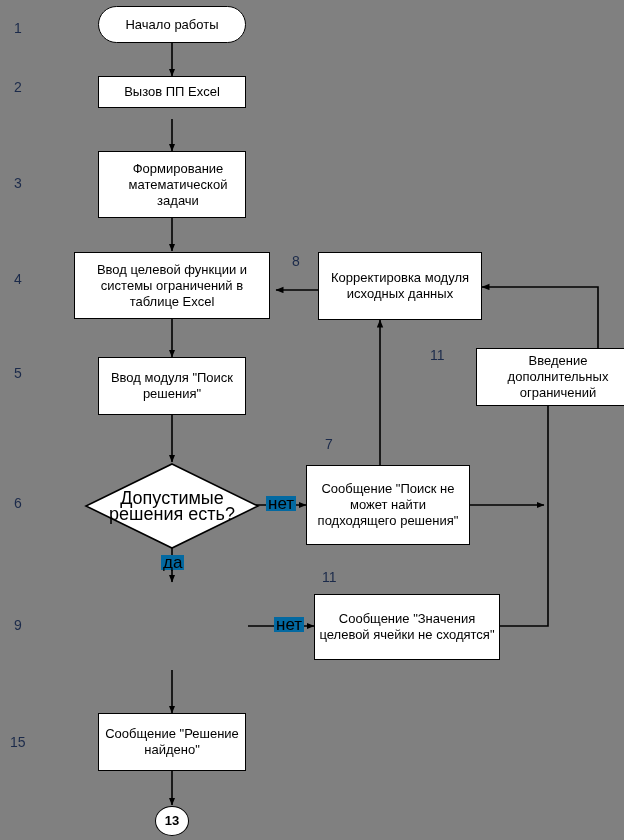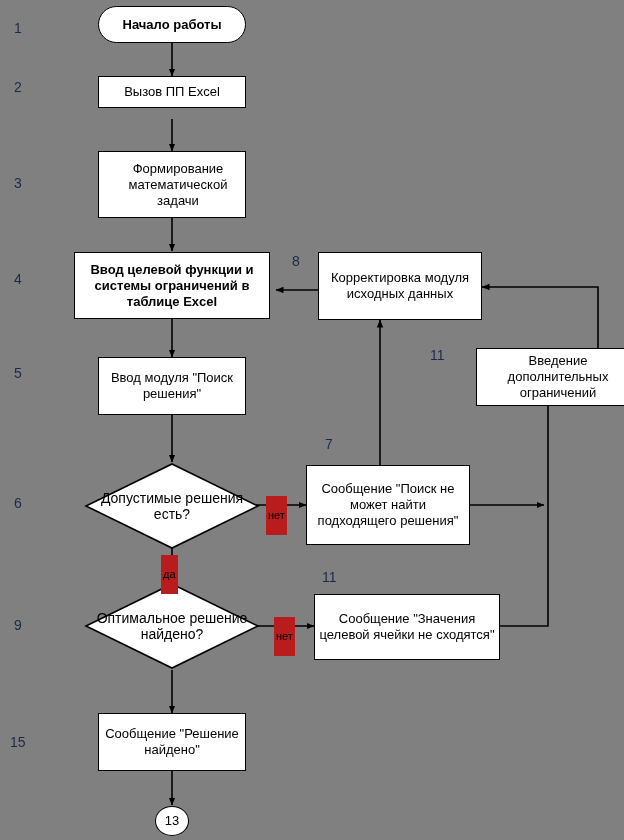--- a/index.html
+++ b/index.html
@@ -36,21 +36,20 @@
     align-items: center;
     justify-content: center;
     text-align: center;
     color: #000000;
     font-size: 13px;
     line-height: 16px;
     padding: 2px 4px;
   }
   .node.terminal {
     border-radius: 999px;
-    font-weight: bold;
   }
   .node.circle {
     border-radius: 50%;
   }
   .diamond-wrap {
     position: absolute;
   }
   .diamond-wrap svg {
     position: absolute;
     left: 0;
@@ -59,43 +58,43 @@
   .diamond-label {
     position: absolute;
     left: 0;
     top: 0;
     width: 100%;
     height: 100%;
     display: flex;
     align-items: center;
     justify-content: center;
     text-align: center;
-    font-size: 14px;
+    font-size: 18px;
     line-height: 16px;
     color: #000000;
   }
   .step-num {
     position: absolute;
     color: #1b2a4a;
     font-size: 14px;
     line-height: 14px;
   }
   .edge-num {
     position: absolute;
     color: #1b2a4a;
     font-size: 14px;
     line-height: 14px;
   }
   .branch-label {
     position: absolute;
-    background: #b91c1c;
+    background: #0369a1;
     color: #000000;
-    font-size: 11px;
+    font-size: 17px;
     line-height: 15px;
-    padding: 12px 2px;
+    padding: 0 2px;
   }
 </style>
 </head>
 <body>
 
 <div id="canvas">
 
   <svg class="wires" viewBox="0 0 624 840">
     <defs>
       <marker id="arrow" markerWidth="9" markerHeight="9" refX="7.5" refY="3.2" orient="auto" markerUnits="userSpaceOnUse">
@@ -141,41 +140,35 @@
   </div>
 
   <div class="node" style="left:98px; top:76px; width:148px; height:32px;">
     <span>Вызов ПП Excel</span>
   </div>
 
   <div class="node" style="left:98px; top:151px; width:148px; height:67px;padding-left:16px;">
     <span>Формирование математической задачи</span>
   </div>
 
-  <div class="node" style="left:74px; top:252px; width:196px; height:67px;font-weight:bold;">
+  <div class="node" style="left:74px; top:252px; width:196px; height:67px;">
     <span>Ввод целевой функции и системы ограничений в таблице Excel</span>
   </div>
 
   <div class="node" style="left:98px; top:357px; width:148px; height:58px;">
     <span>Ввод модуля "Поиск решения"</span>
   </div>
 
   <div class="diamond-wrap" style="left:84px; top:462px; width:176px; height:88px;">
     <svg width="176" height="88">
       <polygon points="88,2 174,44 88,86 2,44" fill="#ffffff" stroke="#000000" stroke-width="1.6"></polygon>
     </svg>
     <div class="diamond-label">Допустимые решения есть?</div>
   </div>
 
-  <div class="diamond-wrap" style="left:84px; top:582px; width:176px; height:88px;">
-    <svg width="176" height="88">
-      <polygon points="88,2 174,44 88,86 2,44" fill="#ffffff" stroke="#000000" stroke-width="1.6"></polygon>
-    </svg>
-    <div class="diamond-label">Оптимальное решение найдено?</div>
-  </div>
 
   <div class="node" style="left:306px; top:465px; width:164px; height:80px;">
     <span>Сообщение "Поиск не может найти подходящего решения"</span>
   </div>
 
   <div class="node" style="left:314px; top:594px; width:186px; height:66px;">
     <span>Сообщение "Значения целевой ячейки не сходятся"</span>
   </div>
 
   <div class="node" style="left:318px; top:252px; width:164px; height:68px;">
@@ -183,21 +176,21 @@
   </div>
 
   <div class="node" style="left:476px; top:348px; width:164px; height:58px;">
     <span>Введение дополнительных ограничений</span>
   </div>
 
   <div class="node" style="left:98px; top:713px; width:148px; height:58px;">
     <span>Сообщение "Решение найдено"</span>
   </div>
 
-  <div class="node circle" style="left:155px; top:806px; width:34px; height:30px;">
+  <div class="node circle" style="left:155px; top:806px; width:34px; height:30px;font-weight:bold;">
     <span>13</span>
   </div>
 
   <div class="step-num" style="left:14px; top:21px;">1</div>
   <div class="step-num" style="left:14px; top:80px;">2</div>
   <div class="step-num" style="left:14px; top:176px;">3</div>
   <div class="step-num" style="left:14px; top:272px;">4</div>
   <div class="step-num" style="left:14px; top:366px;">5</div>
   <div class="step-num" style="left:14px; top:496px;">6</div>
   <div class="step-num" style="left:14px; top:618px;">9</div>

